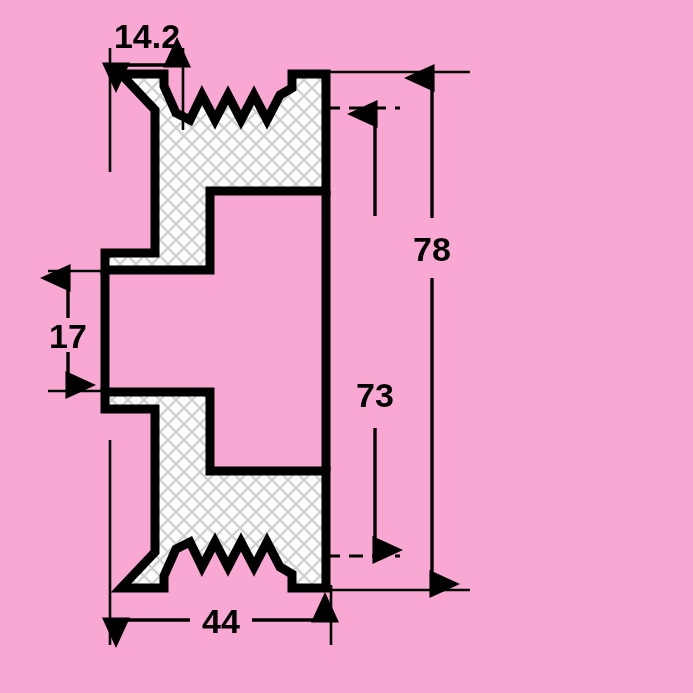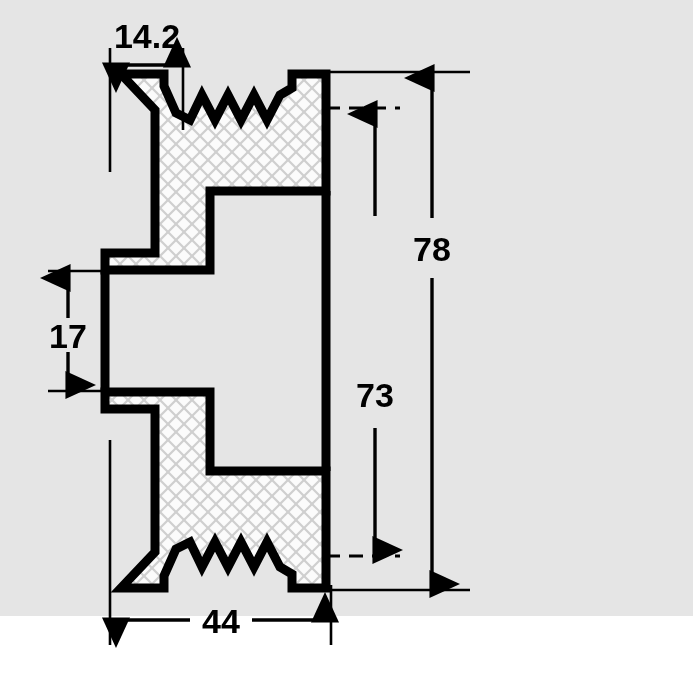--- a/index.html
+++ b/index.html
@@ -9,22 +9,22 @@
   }
   body {
     width: 693px;
     height: 693px;
     font-family: "Liberation Sans", sans-serif;
     overflow: hidden;
   }
   #drawing-root {
     position: relative;
     width: 693px;
-    height: 616px;
-    background: #e5e5e5;
+    height: 693px;
+    background: #f9a8d4;
   }
   svg#tech-drawing {
     display: block;
     width: 693px;
     height: 693px;
   }
   .dim-text {
     font-family: "Liberation Sans", sans-serif;
     font-weight: bold;
     fill: #000000;

